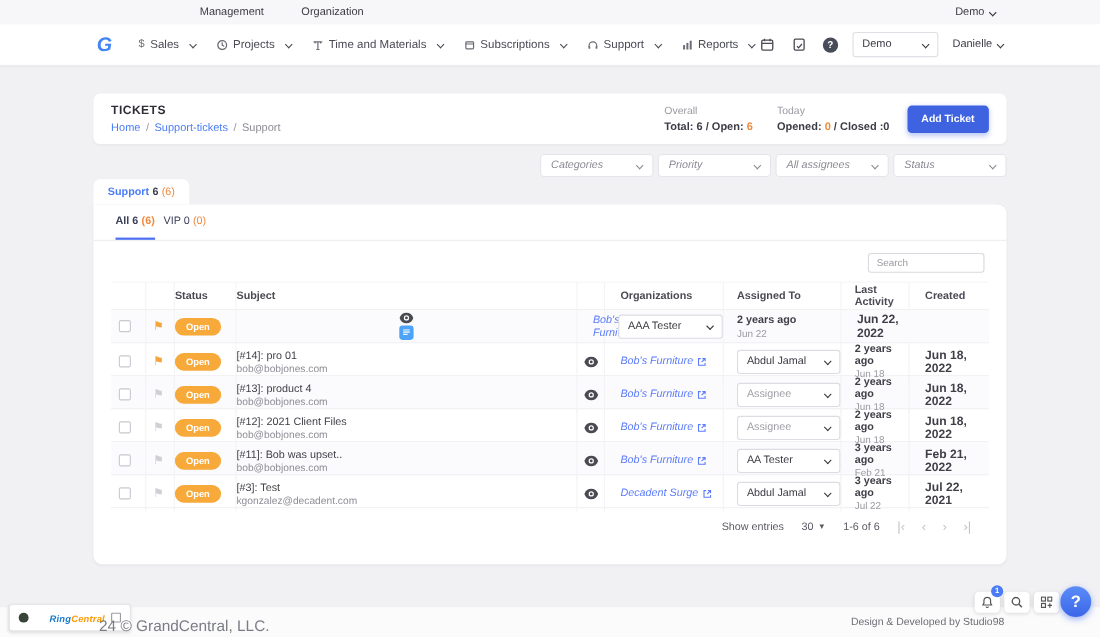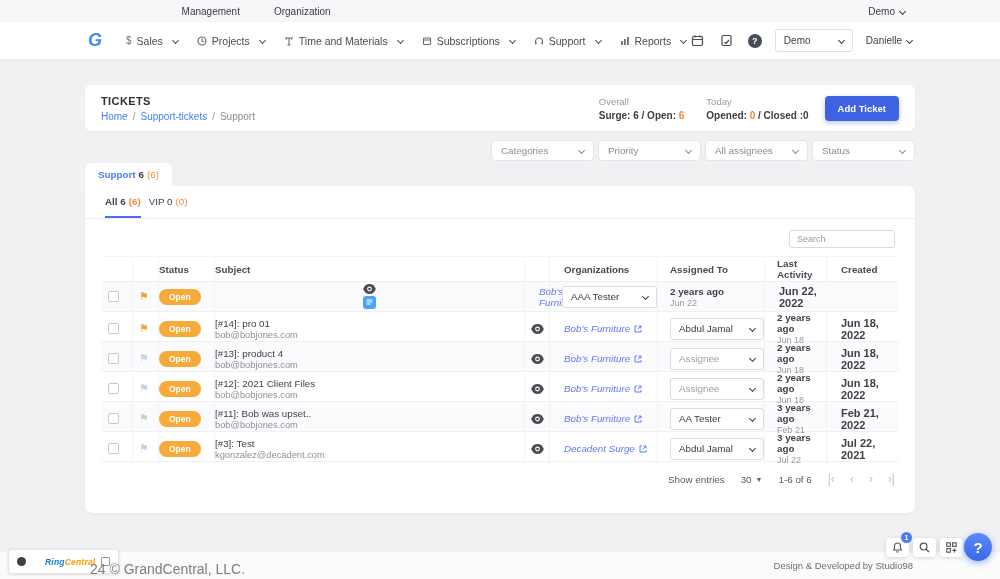--- a/index.html
+++ b/index.html
@@ -35,21 +35,21 @@
   .bc-link { color:#4a7df5; cursor:pointer; }
   .bc-sep { color:#9a9aa2; }
   .bc-current { color:#8a8a93; }
   .stats { margin-left:auto; display:flex; gap:22px; align-items:center; }
   .stat-label { font-size:9.5px; color:#9a9aa2; margin-bottom:3px; }
   .stat-value { font-size:10px; font-weight:bold; color:#3c3c46; }
   .num-orange { color:#f08a3c; }
   .add-btn { margin-left:16px; background:#3f63e0; color:#fff; font-size:9.5px; font-weight:bold; border:none; border-radius:4px; padding:7px 13px; cursor:pointer; box-shadow:0 2px 5px rgba(63,99,224,0.35); }
 
   
-  .filters { position:absolute; left:85px; top:140px; width:830px; display:flex; justify-content:flex-end; gap:4px; }
+  .filters { position:absolute; left:85px; top:140px; width:830px; display:flex; justify-content:flex-end; gap:4px;font-style:italic; }
   .filter-select { width:103px; height:21px; background:#fff; border:1px solid #e4e4ea; border-radius:4px; display:flex; align-items:center; justify-content:space-between; padding:0 9px; font-size:9.8px; color:#8b8b95; cursor:pointer; }
 
   
   .main-tab { position:absolute; left:85px; top:163px; height:23px; background:#fff; border-radius:6px 6px 0 0; display:flex; align-items:center; padding:0 13px; font-size:9.8px; gap:3px; cursor:pointer; }
   .main-tab .t-name { color:#4a7df5; font-weight:bold; }
   .main-tab .t-count { color:#3c3c46; font-weight:bold; }
   .main-tab .t-paren { color:#f08a3c; }
 
   .panel { position:absolute; left:85px; top:186px; width:830px; height:327px; background:#fff; border-radius:0 8px 8px 8px; box-shadow:0 1px 3px rgba(0,0,0,0.04); }
   .subtabs { height:33px; display:flex; align-items:stretch; border-bottom:1px solid #ededf1; padding-left:20px; gap:8px; }
@@ -83,21 +83,21 @@
   .note-badge { width:13px; height:13px; background:#4da3f7; border-radius:3px; display:flex; align-items:center; justify-content:center; cursor:pointer; }
   .org-link { color:#5b7cfa; cursor:pointer; display:flex; align-items:center; gap:4px;font-style:italic; }
   .assignee-select { width:97px; height:22px; background:#fff; border:1px solid #dcdce3; border-radius:3px; display:flex; align-items:center; justify-content:space-between; padding:0 8px; font-size:9.8px; color:#3a3a42; cursor:pointer; }
   .assignee-select .ph { color:#a0a0a8; }
   .act-wrap { display:flex; flex-direction:column; justify-content:center; gap:1px; }
   .act-main { font-weight:bold; color:#3f3f48; }
   .act-sub { font-size:9px; color:#9a9aa2; font-weight:normal; }
   .created-txt { font-weight:bold; color:#3f3f48; font-size:11px; }
 
   
-  .pagination { position:absolute; top:287px; right:20px; display:flex; align-items:center; gap:16px; font-size:9.8px; color:#5a5a64; }
+  .pagination { position:absolute; top:287px; right:32px; display:flex; align-items:center; gap:16px; font-size:9.8px; color:#5a5a64; }
   .pg-size { display:flex; align-items:center; gap:4px; cursor:pointer; }
   .pg-arrows { display:flex; gap:15px; color:#c2c2ca; font-size:12px; }
   .pg-arrows span { cursor:pointer; line-height:1; }
 
   
   .footer { position:absolute; left:0; top:551px; width:1000px; height:28px; background:#fbfbfc; border-top:1px solid #efeff2; }
   .copyright { position:absolute; left:90px; top:9px; font-size:14px; color:#7c7c85; }
   .credit { position:absolute; right:87px; top:8px; font-size:9.5px; color:#6d6d76;margin-left:10px; }
   .rc-widget { position:absolute; left:8px; top:-3px; height:25px; background:#fff; border:1px solid #e6e6ea; border-radius:3px; box-shadow:0 1px 3px rgba(0,0,0,0.12); display:flex; align-items:center; gap:6px; padding:0 8px; }
   .rc-dot { width:9px; height:9px; border-radius:50%; background:#374437; }
@@ -218,21 +218,21 @@
       <span class="bc-link">Home</span>
       <span class="bc-sep">/</span>
       <span class="bc-link">Support-tickets</span>
       <span class="bc-sep">/</span>
       <span class="bc-current">Support</span>
     </div>
   </div>
   <div class="stats">
     <div>
       <div class="stat-label">Overall</div>
-      <div class="stat-value"><span>Surge: </span><span>6</span><span> / </span><span>Open: </span><span class="num-orange">6</span></div>
+      <div class="stat-value"><span>Total: </span><span>6</span><span> / </span><span>Open: </span><span class="num-orange">6</span></div>
     </div>
     <div>
       <div class="stat-label">Today</div>
       <div class="stat-value"><span>Opened: </span><span class="num-orange">0</span><span> / </span><span>Closed :</span><span>0</span></div>
     </div>
   </div>
   <button class="add-btn">Add Ticket</button>
 </div>
 
 <div class="filters">

